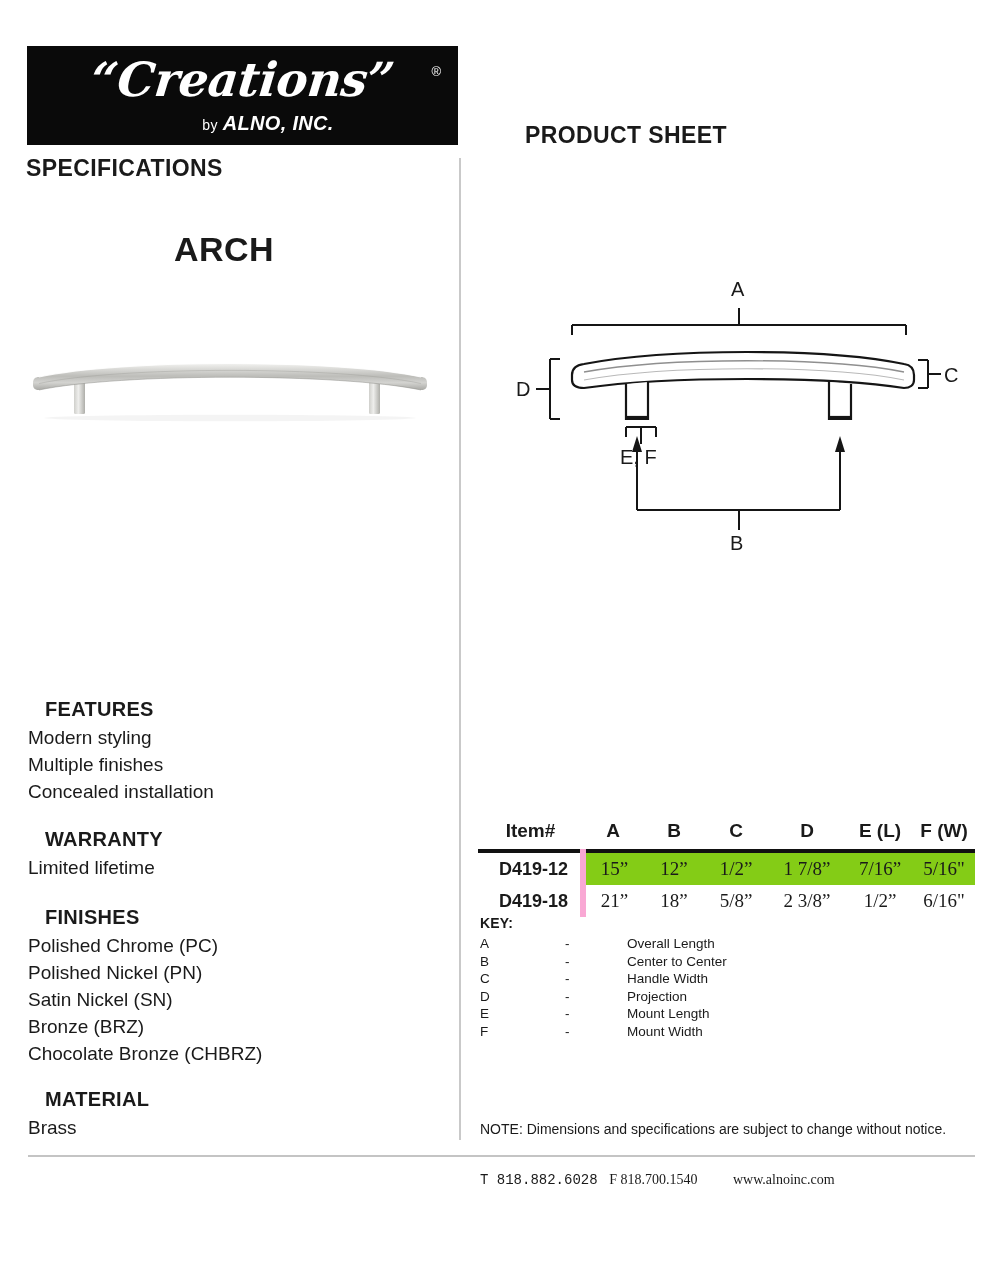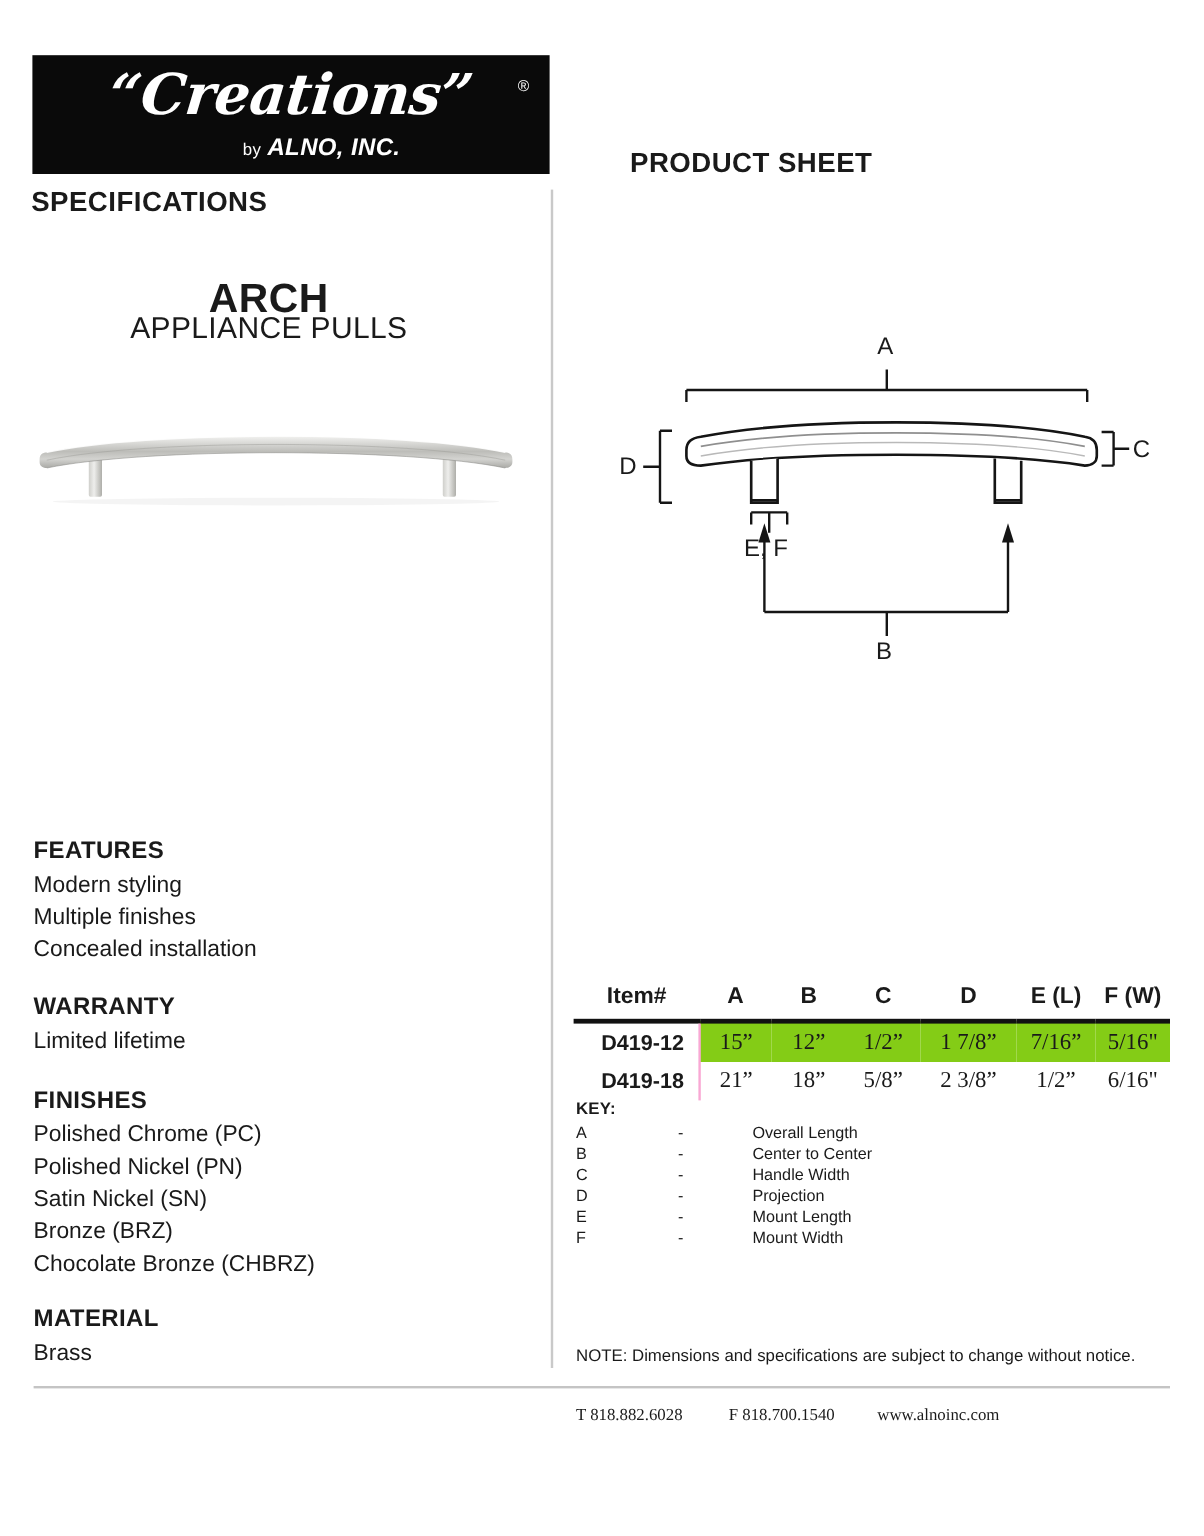--- a/index.html
+++ b/index.html
@@ -62,21 +62,21 @@
   }
 
   
   .photo{position:absolute;left:30px;top:352px;width:400px;height:80px;}
 
   
   .drawing{position:absolute;left:498px;top:272px;width:490px;height:330px;}
 
   
   .spec-block{position:absolute;left:28px;}
-  .spec-h{font-size:20px;font-weight:700;letter-spacing:0.3px;margin:0 0 3px 0;}
+  .spec-h{font-size:20px;font-weight:700;letter-spacing:0.3px;margin:0 0 3px 17px;}
   .spec-l{font-size:19px;font-weight:400;line-height:27px;}
 
   #blk-features{top:698px;}
   #blk-warranty{top:828px;}
   #blk-finishes{top:906px;}
   #blk-material{top:1088px;}
 
   
   .table-wrap{position:absolute;left:478px;top:788px;width:497px;}
   table.dims{border-collapse:collapse;width:497px;margin-top:32px;}
@@ -89,21 +89,21 @@
     font-size:19px;font-weight:400;text-align:center;padding:5px 0 5px 0;
     font-family:"Liberation Serif", serif;
   }
   table.dims td.item-c{
     font-weight:700;text-align:right;padding-right:12px;
     font-family:"Liberation Sans", sans-serif;font-size:18px;
   }
   tr.head-rule th{border-bottom:4px solid #111;}
   tr.head-rule th.item-h{border-bottom:4px solid #111;}
   tr.row-shaded td{background:#84cc16;}
-  tr.row-shaded td.item-c,tr.row-plain td.item-c{background:#ffffff;border-right:2px solid #f9a8d4;}
+  tr.row-shaded td.item-c,tr.row-plain td.item-c{background:#ffffff;border-right:6px solid #f9a8d4;}
   .col-item{width:105px;}
   .col-a{width:60px;}
   .col-b{width:62px;}
   .col-c{width:62px;}
   .col-d{width:80px;}
   .col-e{width:66px;}
   .col-f{width:62px;}
 
   
   .key-wrap{position:absolute;left:480px;top:915px;font-size:13.5px;}
@@ -115,41 +115,40 @@
 
   
   .note{
     position:absolute;left:480px;top:1121px;font-size:14px;font-weight:400;
   }
   .footer{
     position:absolute;left:480px;top:1172px;font-size:14px;
     font-family:"Liberation Serif", serif;
   }
   .footer span{display:inline-block;}
-  .f-t{margin-right:35px;}
+  .f-t{margin-right:8px;font-family:Liberation Mono, monospace;}
   .f-f{margin-right:32px;}
 </style>
 </head>
 <body>
 
 <div class="page">
 
   <div class="logo-box">
     <div class="logo-script">“Creations”</div>
     <div class="logo-reg">®</div>
     <div class="logo-by">
       <span class="by-small">by</span>
       <span>ALNO, INC.</span>
     </div>
   </div>
 
   <div class="specs-title">SPECIFICATIONS</div>
   <div class="product-sheet-title">PRODUCT SHEET</div>
   <div class="arch-title">ARCH</div>
-  <div class="arch-sub">APPLIANCE PULLS</div>
 
   <div class="v-divider"></div>
   <div class="h-divider"></div>
 
   <div class="photo">
     <svg width="400" height="80" viewBox="0 0 400 80" xmlns="http://www.w3.org/2000/svg">
       <defs>
         <linearGradient id="barG" x1="0" y1="0" x2="0" y2="1">
           <stop offset="0%" stop-color="#f2f2f0"></stop>
           <stop offset="22%" stop-color="#d9d9d6"></stop>

